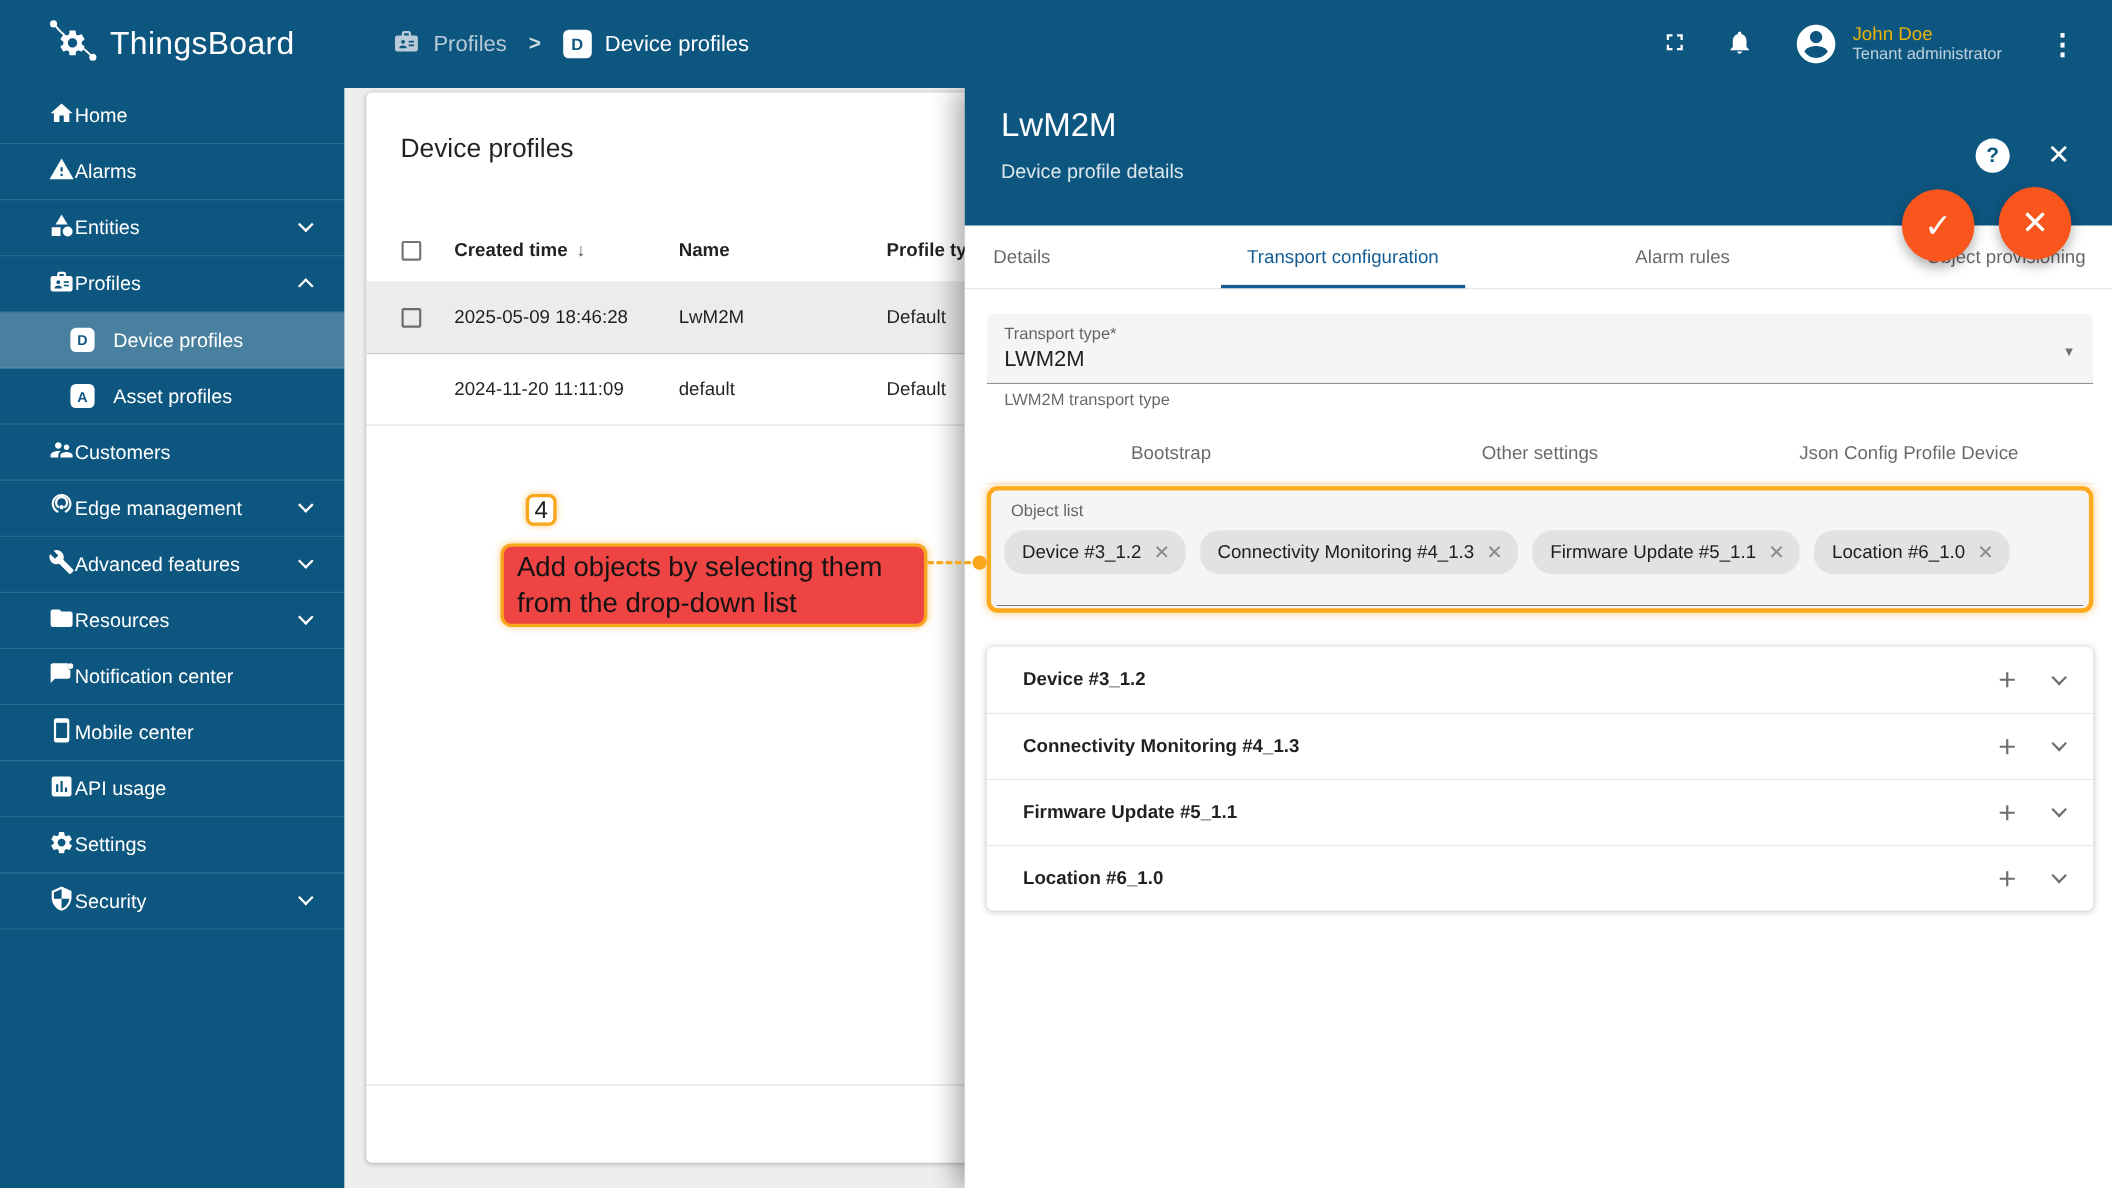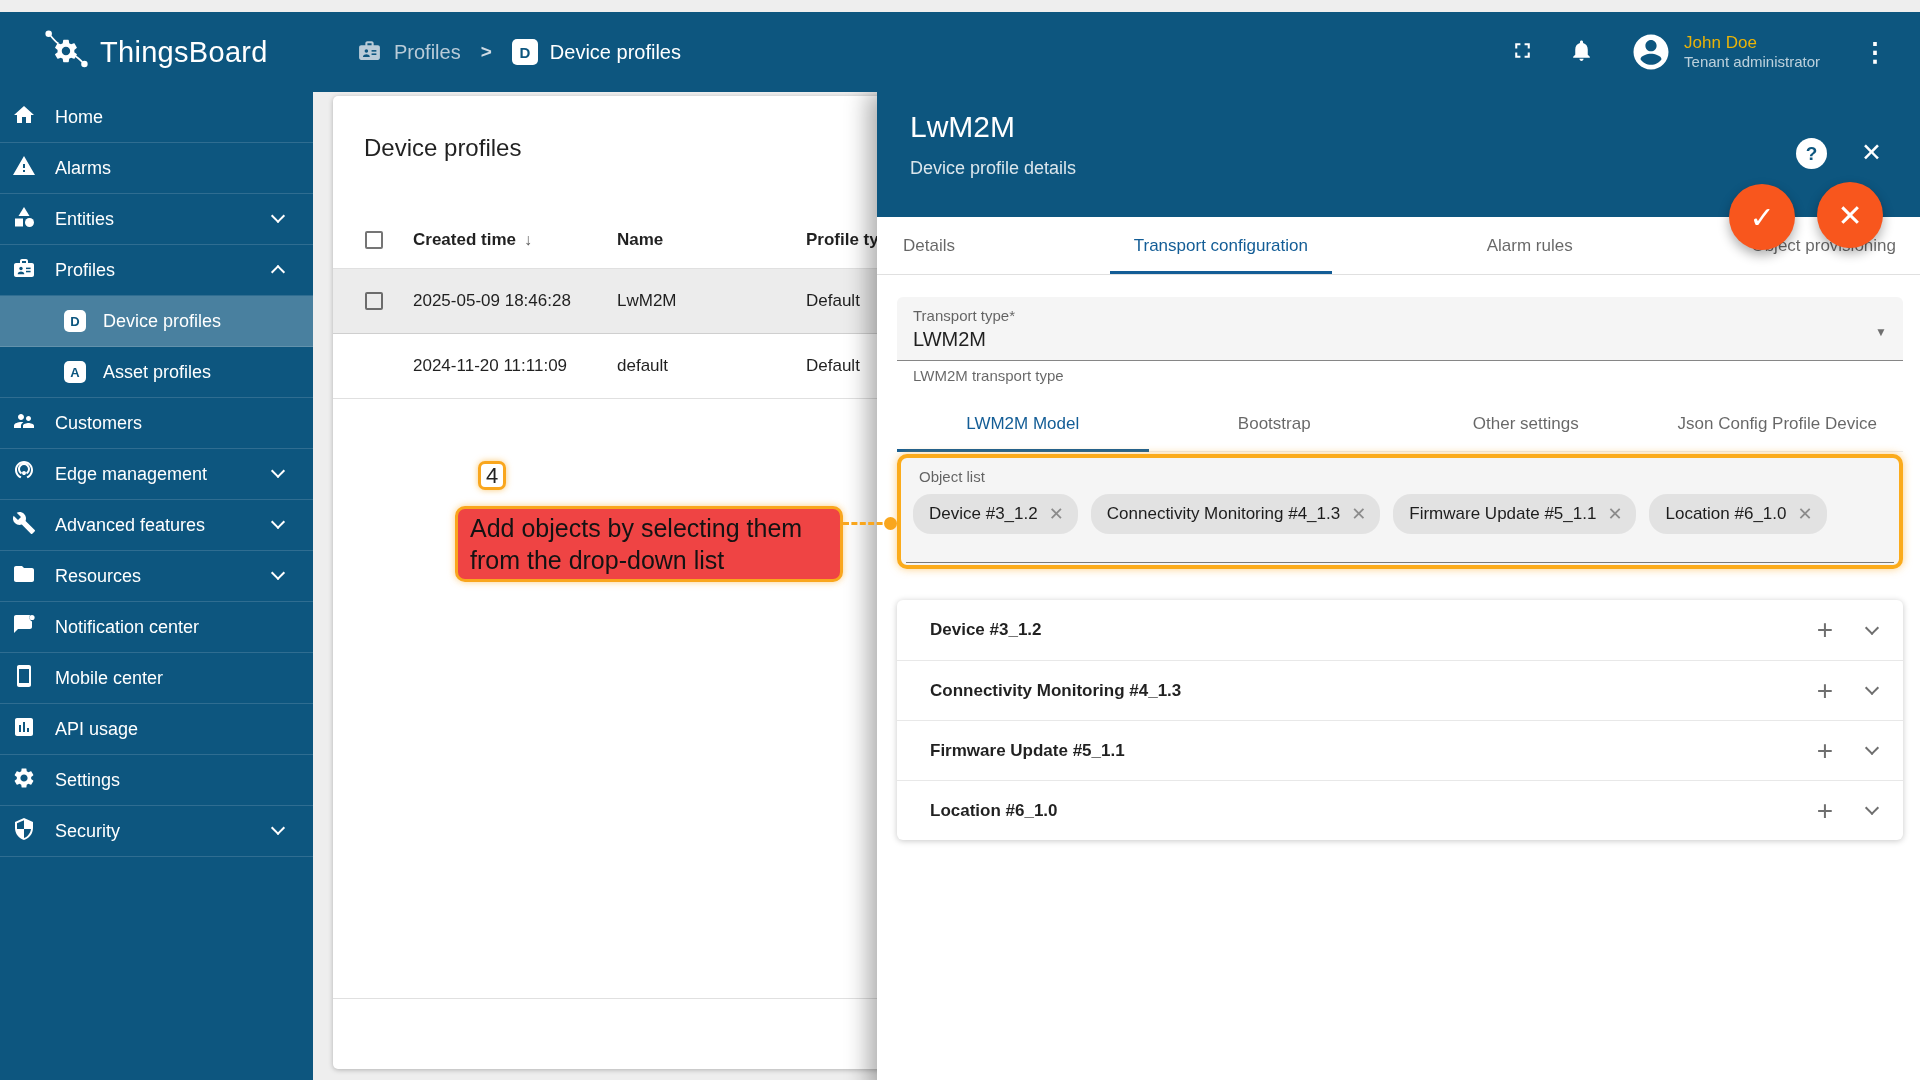--- a/index.html
+++ b/index.html
@@ -6,21 +6,21 @@
     --primary:#0d567f;
     --active:#135d96;
     --orange:#f8561d;
     --amber:#f9a61d;
     --txt:rgba(0,0,0,.87);
     --txt2:rgba(0,0,0,.6);
   }
   *{margin:0;padding:0;box-sizing:border-box;}
   html,body{width:1920px;height:1080px;overflow:hidden;background:#eee;
     font-family:"Liberation Sans",sans-serif;color:var(--txt);}
-  .screen{position:relative;width:1920px;height:828px;margin-top:12px;}
+  .screen{position:relative;width:1920px;height:828px;}
 
   
   .topbar{position:absolute;left:0;top:0;width:1920px;height:80px;background:var(--primary);
     display:flex;align-items:center;z-index:60;color:#fff;}
   .logo{width:313px;display:flex;align-items:center;gap:8px;padding-left:40px;cursor:pointer;}
   .logo-text{font-size:29px;font-weight:400;letter-spacing:.3px;}
   .breadcrumb{display:flex;align-items:center;margin-left:44px;gap:14px;}
   .bc-item{display:flex;align-items:center;gap:12px;cursor:pointer;}
   .bc-parent{color:#b9cbd8;font-size:20px;}
   .bc-sep{color:#cfdbe4;font-size:19px;font-weight:700;margin:0 6px;}
@@ -33,21 +33,21 @@
   .fullscreen-btn{margin-right:34px;}
   .bell-btn{margin-right:36px;}
   .avatar{margin-right:12px;}
   .user-info{margin-right:42px;line-height:1.25;cursor:pointer;}
   .user-name{font-size:17px;color:#eab308;}
   .user-role{font-size:15px;color:rgba(255,255,255,.72);}
   .kebab{color:#fff;font-size:26px;font-weight:700;cursor:pointer;}
 
   
   .sidebar{position:absolute;left:0;top:80px;width:313px;height:1000px;background:var(--primary);z-index:55;}
-  .nav-item{height:51px;display:flex;align-items:center;padding-left:12px;gap:19px;
+  .nav-item{height:51px;display:flex;align-items:center;padding-left:44px;
     border-bottom:1px solid rgba(255,255,255,.14);color:#fff;cursor:pointer;position:relative;}
   .nav-item .lbl{font-size:18px;font-weight:500;}
   .nav-item svg{flex:0 0 auto;}
   .nav-sub{padding-left:64px;gap:17px;}
   .nav-selected{background:rgba(255,255,255,.25);}
   .sub-badge{width:22px;height:22px;font-size:13px;}
   .chev{position:absolute;right:30px;width:10px;height:10px;
     border-right:2.6px solid #fff;border-bottom:2.6px solid #fff;}
   .chev-down{transform:rotate(45deg);top:17px;}
   .chev-up{transform:rotate(-135deg);top:22px;}
@@ -354,21 +354,20 @@
 
     <div class="drawer-body">
       <div class="sel-field">
         <div class="sel-label">Transport type*</div>
         <div class="sel-value">LWM2M</div>
         <span class="sel-caret">▼</span>
       </div>
       <div class="sel-hint">LWM2M transport type</div>
 
       <nav class="subtabs">
-        <div class="subtab active">LWM2M Model</div>
         <div class="subtab">Bootstrap</div>
         <div class="subtab">Other settings</div>
         <div class="subtab">Json Config Profile Device</div>
       </nav>
 
       <div class="object-box">
         <div class="ol-label">Object list</div>
         <div class="chips">
           <div class="chip">
             <span>Device #3_1.2</span>

